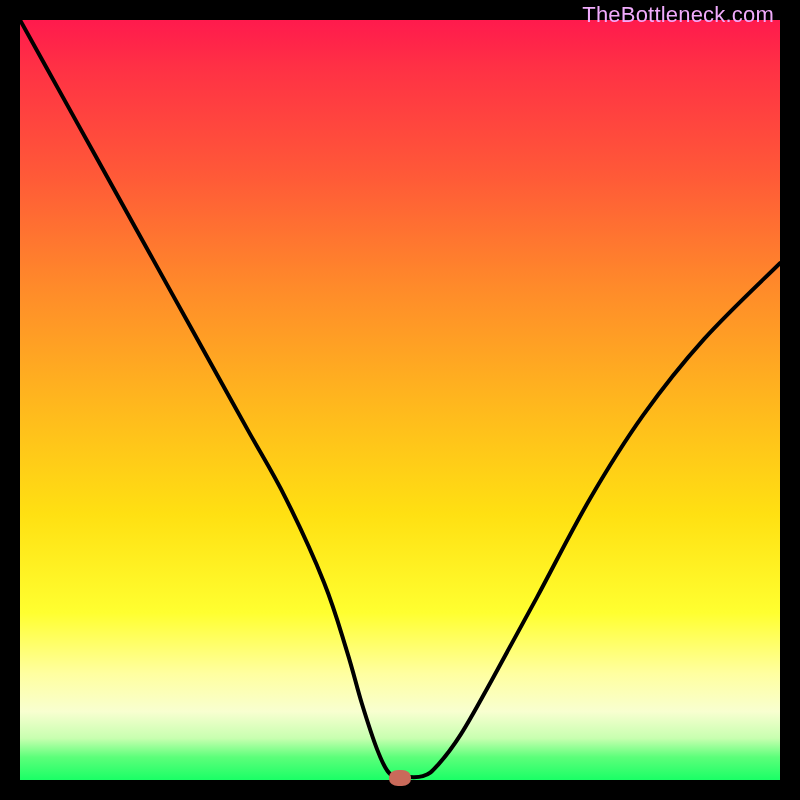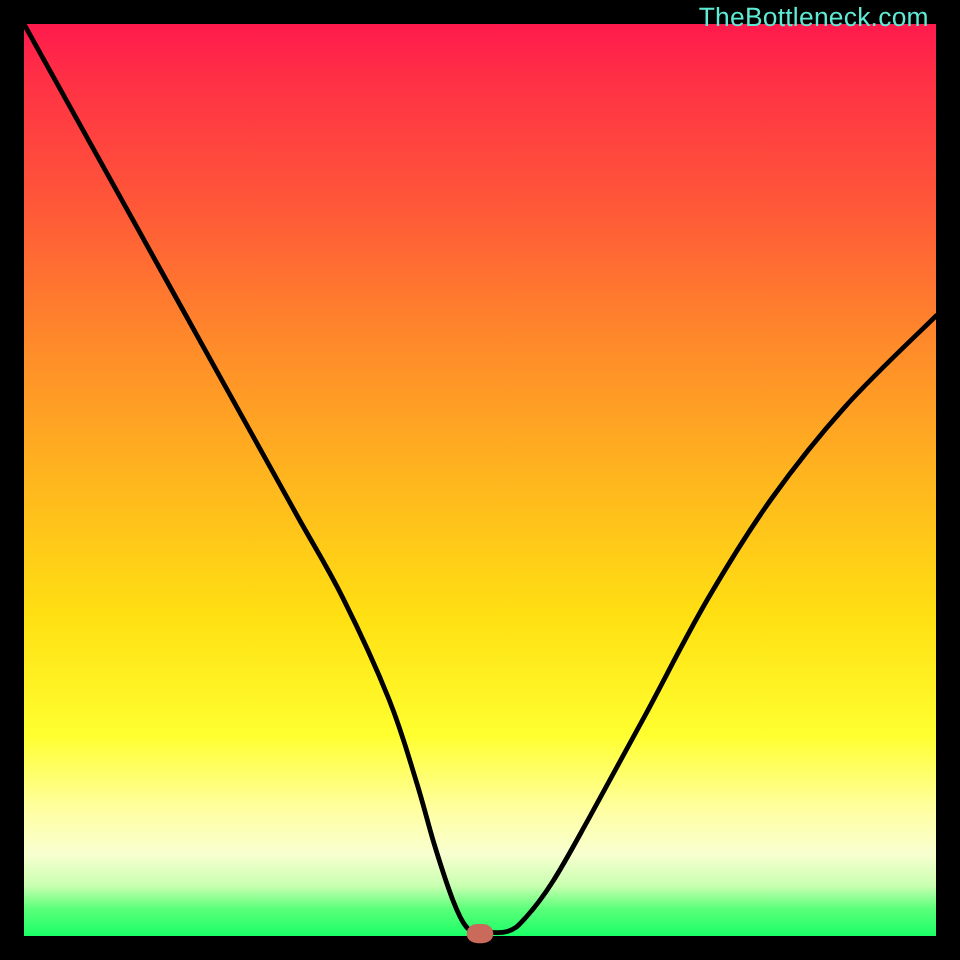--- a/index.html
+++ b/index.html
@@ -36,21 +36,21 @@
       #c8ffb0 94.5%,
       #5cff7a 97%,
       #1aff66 100%
     );
     overflow: visible;
   }
   .watermark {
     position: absolute;
     top: 2px;
     right: 26px;
-    color: #5eead4;
+    color: #f0abfc;
     font-size: 22px;
     font-weight: 500;
     letter-spacing: 0.2px;
     user-select: none;
   }
   .curve {
     position: absolute;
     left: 0;
     top: 0;
     width: 760px;

